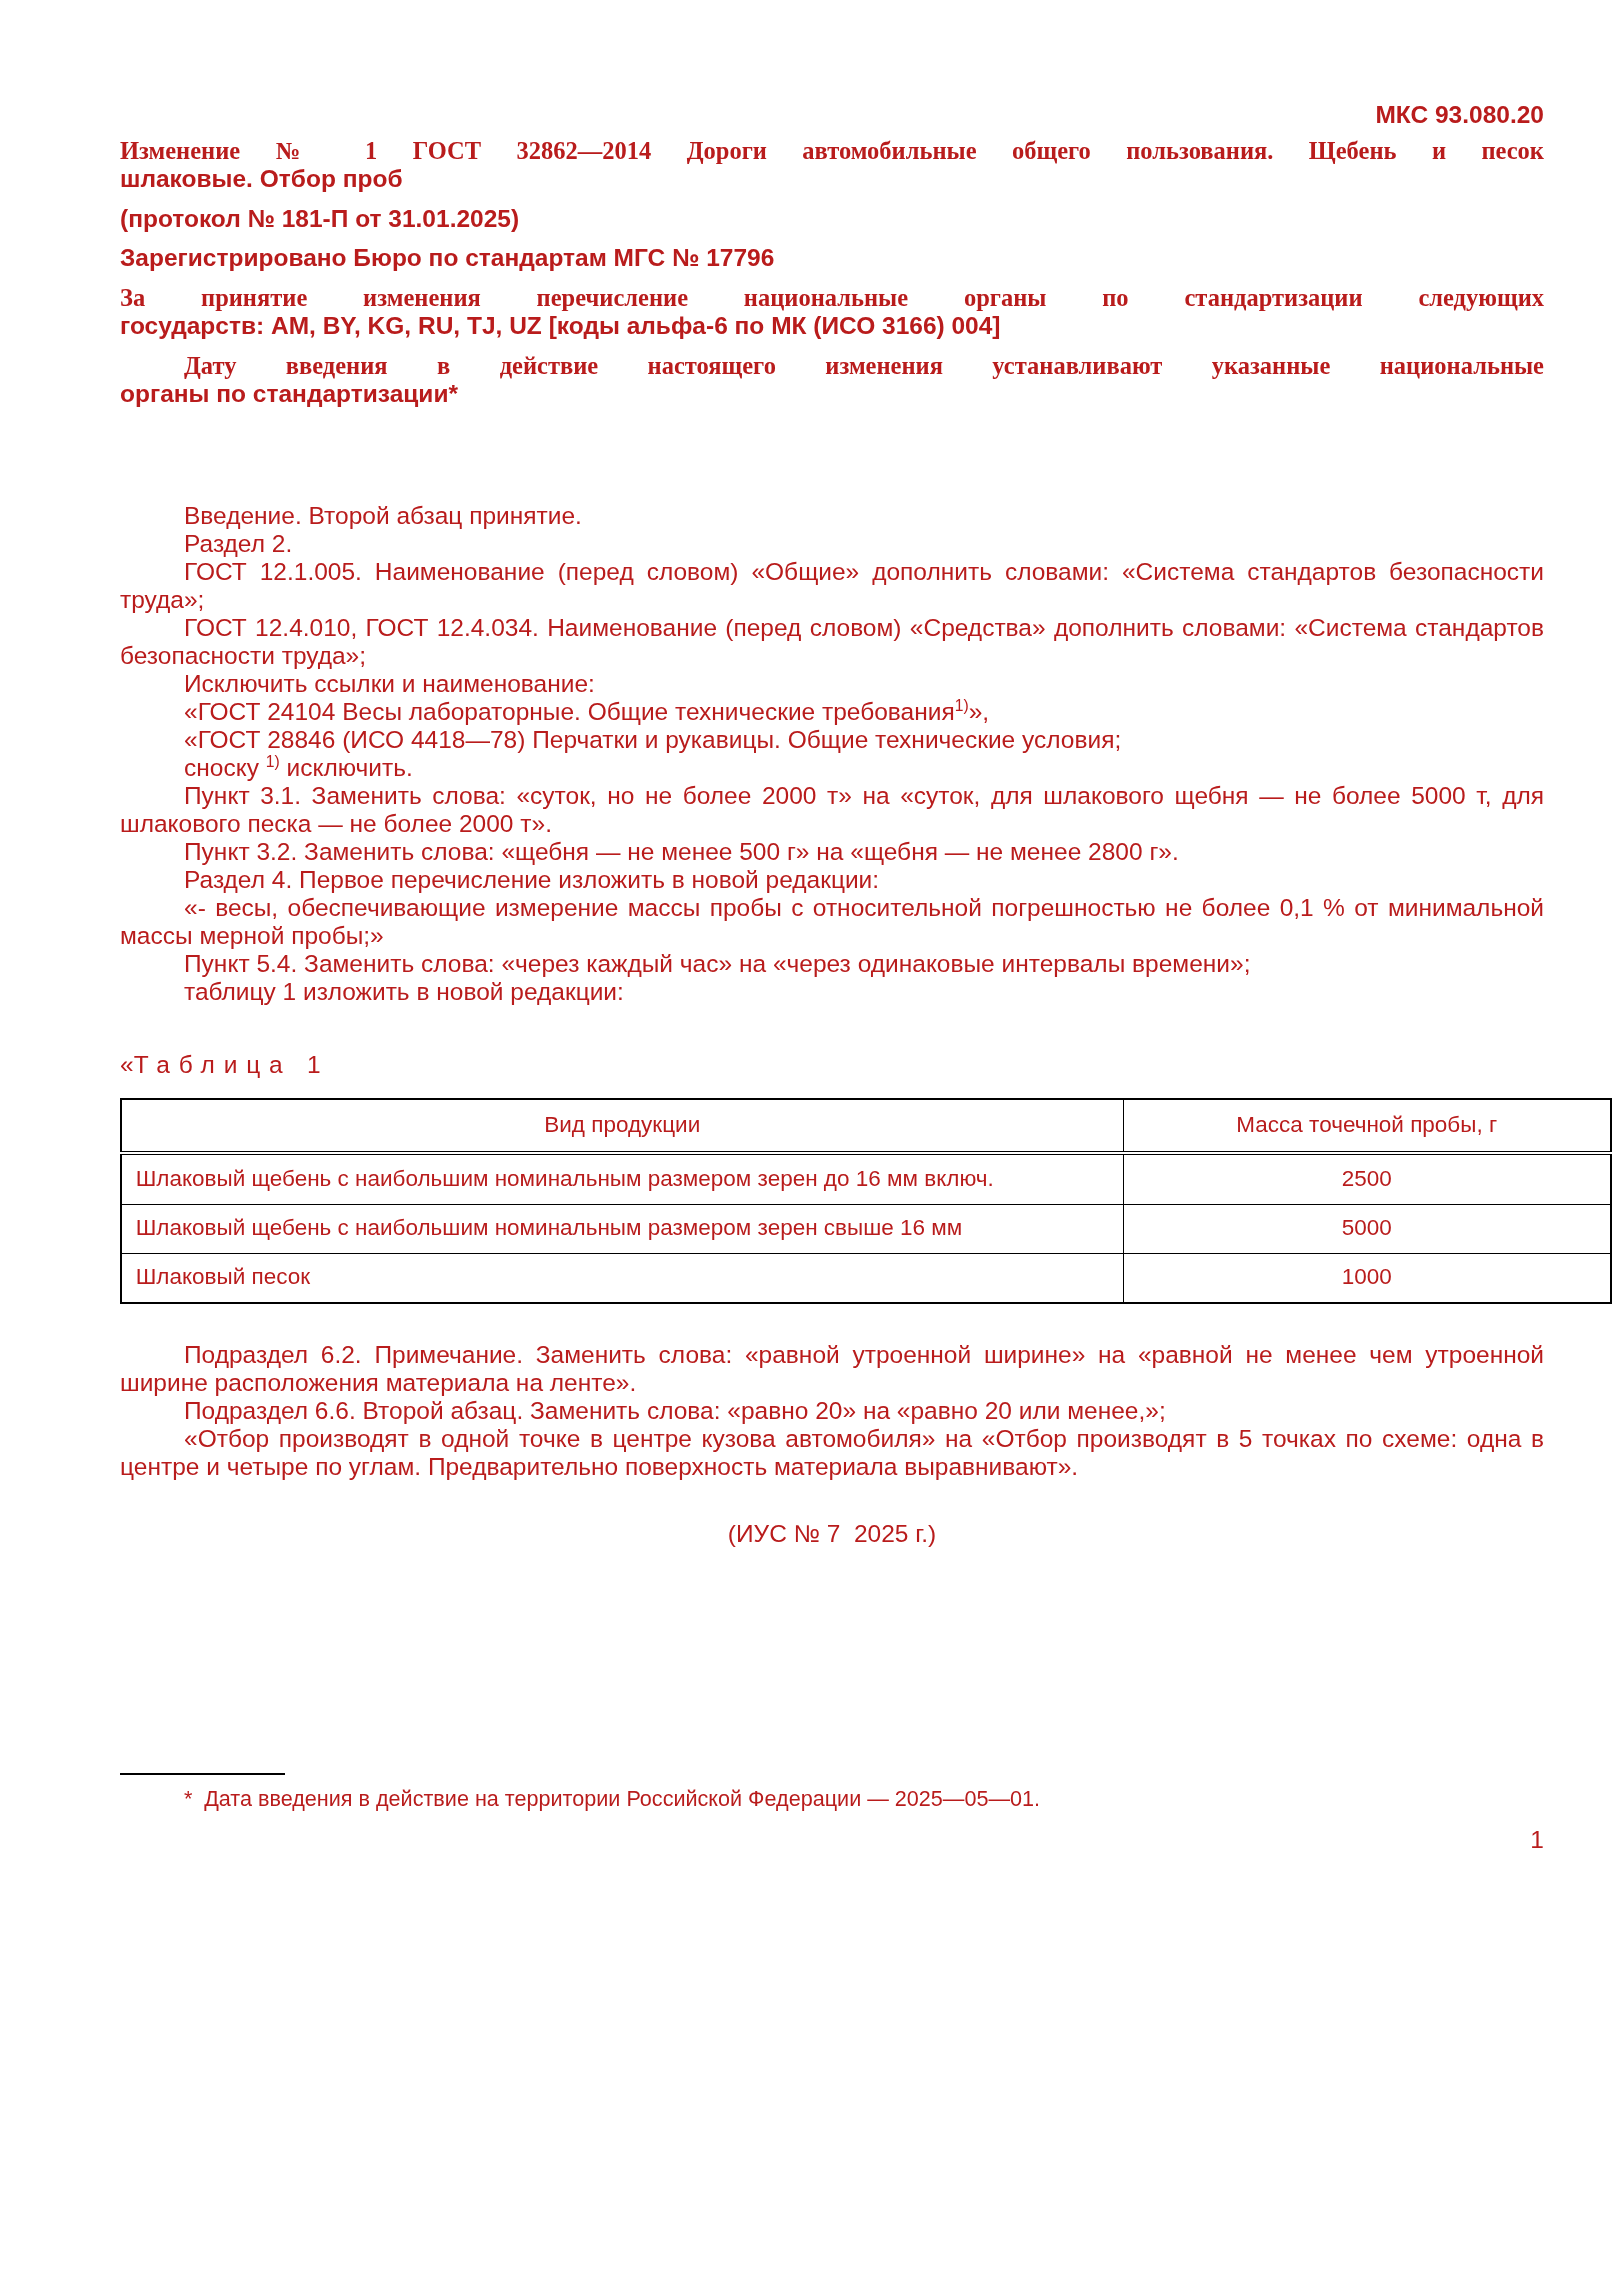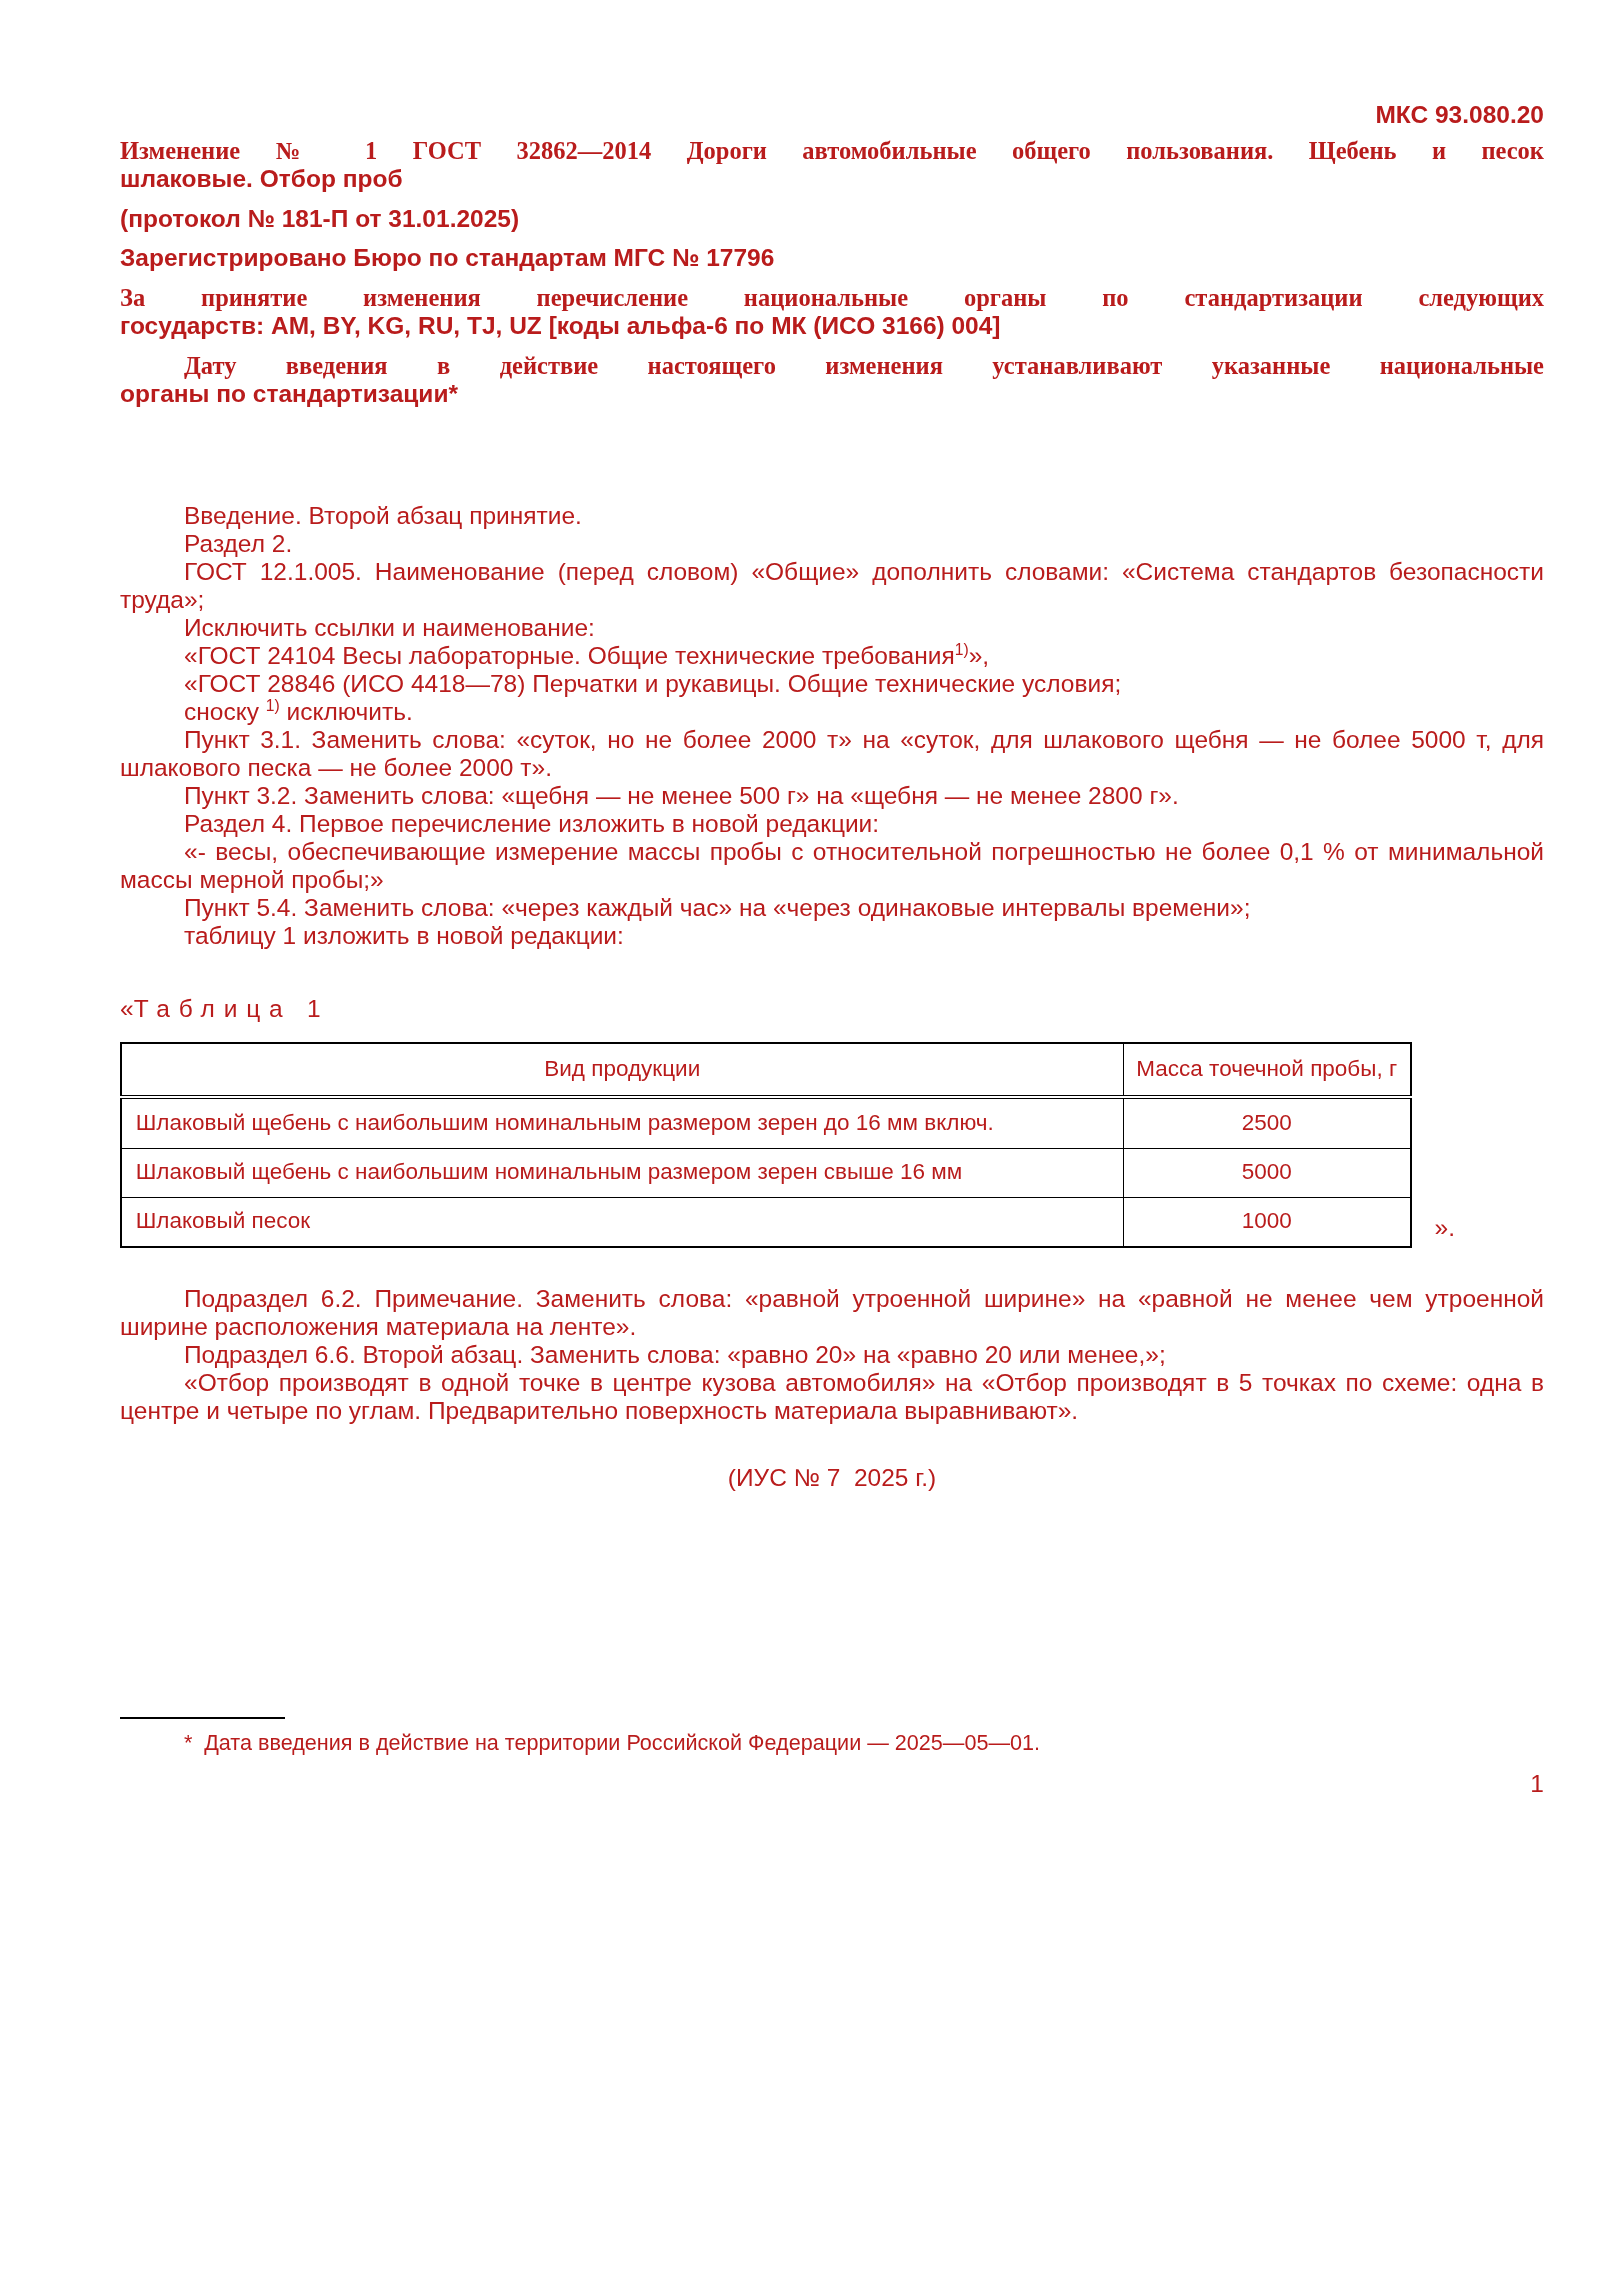--- a/index.html
+++ b/index.html
@@ -26,21 +26,21 @@
   .jl { text-align: justify; text-align-last: justify; font-family: Liberation Serif, serif; }
   .fl-indent { text-indent: 64px; }
 
   .body-block { margin-top: 94px; }
   .bp { margin: 0; text-indent: 64px; text-align: justify; }
   .fnref { font-size: 15.7px; vertical-align: super; line-height: 0; }
 
   .table-label { margin-top: 45px; }
   .table-label .spaced { letter-spacing: 0.36em; }
 
-  .table-wrap { position: relative; width: 1292px; margin-top: 18.6px; }
+  .table-wrap { position: relative; width: 1492px; margin-top: 18.6px; }
   table.gost-table {
     border-collapse: collapse;
     width: 100%;
     font-size: 22.5px;
     line-height: 26.5px;
     border: 2px solid #000;
     table-layout: fixed;
   }
   .gost-table th {
     font-weight: normal;
@@ -90,20 +90,21 @@
 
   <p class="hb">
     <span class="line jl fl-indent">Дату введения в действие настоящего изменения устанавливают указанные национальные</span>
     <span class="line">органы по стандартизации*</span>
   </p>
 
   <div class="body-block">
     <p class="bp">Введение. Второй абзац принятие.</p>
     <p class="bp">Раздел 2.</p>
     <p class="bp">ГОСТ 12.1.005. Наименование (перед словом) «Общие» дополнить словами: «Система стандартов безопасности труда»;</p>
+    <p class="bp">ГОСТ 12.4.010, ГОСТ 12.4.034. Наименование (перед словом) «Средства» дополнить словами: «Система стандартов безопасности труда»;</p>
     <p class="bp">Исключить ссылки и наименование:</p>
     <p class="bp"><span>«ГОСТ 24104 Весы лабораторные. Общие технические требования</span><sup class="fnref">1)</sup><span>»,</span></p>
     <p class="bp">«ГОСТ 28846 (ИСО 4418—78) Перчатки и рукавицы. Общие технические условия;</p>
     <p class="bp"><span>сноску </span><sup class="fnref">1)</sup><span> исключить.</span></p>
     <p class="bp">Пункт 3.1. Заменить слова: «суток, но не более 2000 т» на «суток, для шлакового щебня — не более 5000 т, для шлакового песка — не более 2000 т».</p>
     <p class="bp">Пункт 3.2. Заменить слова: «щебня — не менее 500 г» на «щебня — не менее 2800 г».</p>
     <p class="bp">Раздел 4. Первое перечисление изложить в новой редакции:</p>
     <p class="bp">«- весы, обеспечивающие измерение массы пробы с относительной погрешностью не более 0,1 % от минимальной массы мерной пробы;»</p>
     <p class="bp">Пункт 5.4. Заменить слова: «через каждый час» на «через одинаковые интервалы времени»;</p>
     <p class="bp">таблицу 1 изложить в новой редакции:</p>

